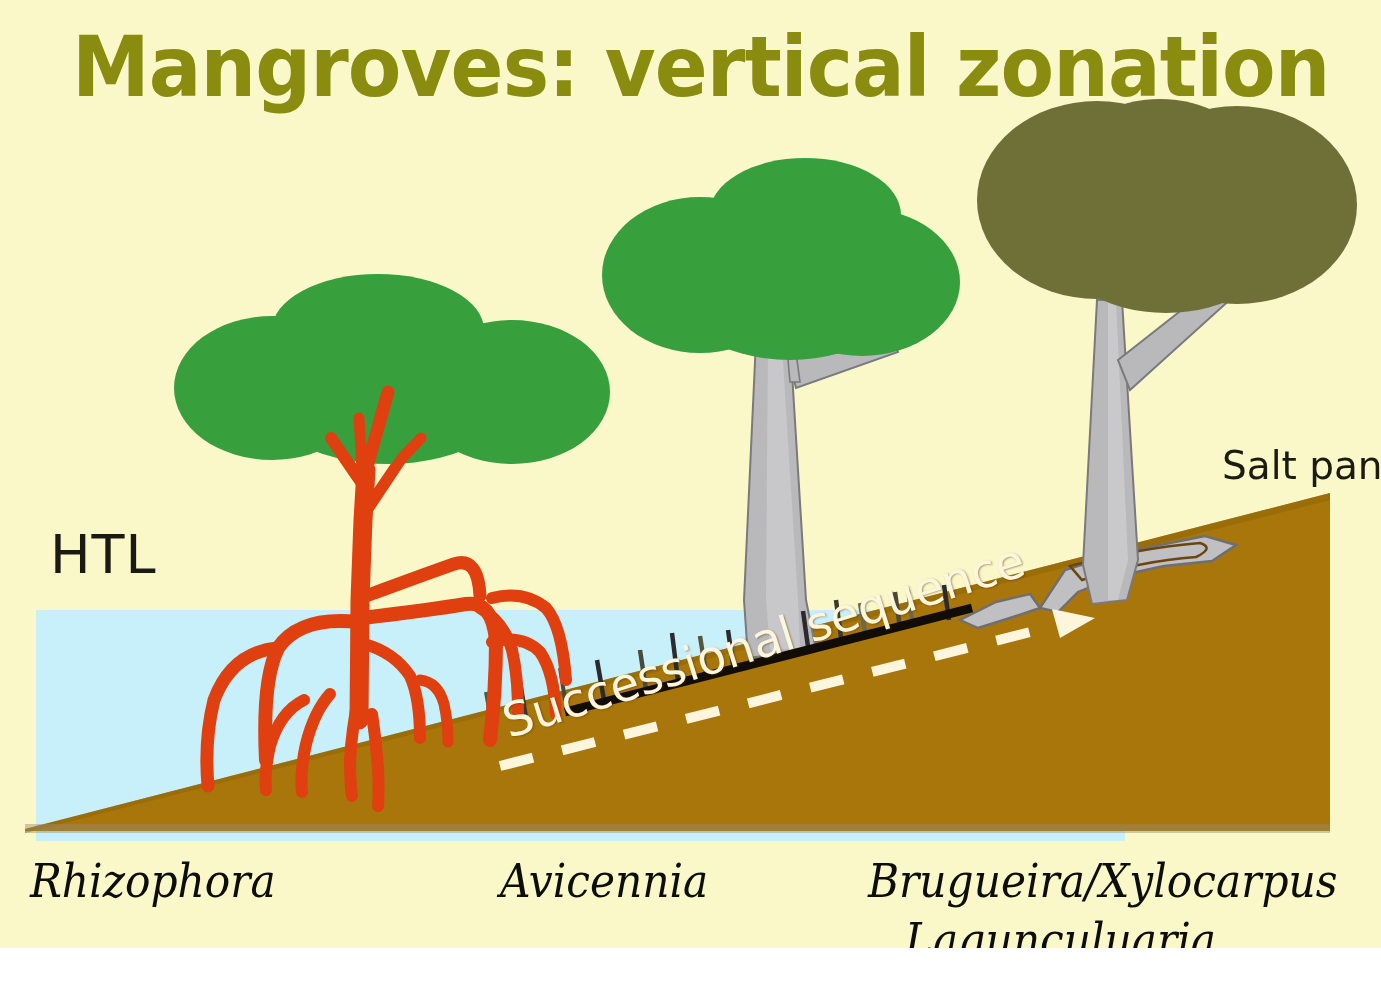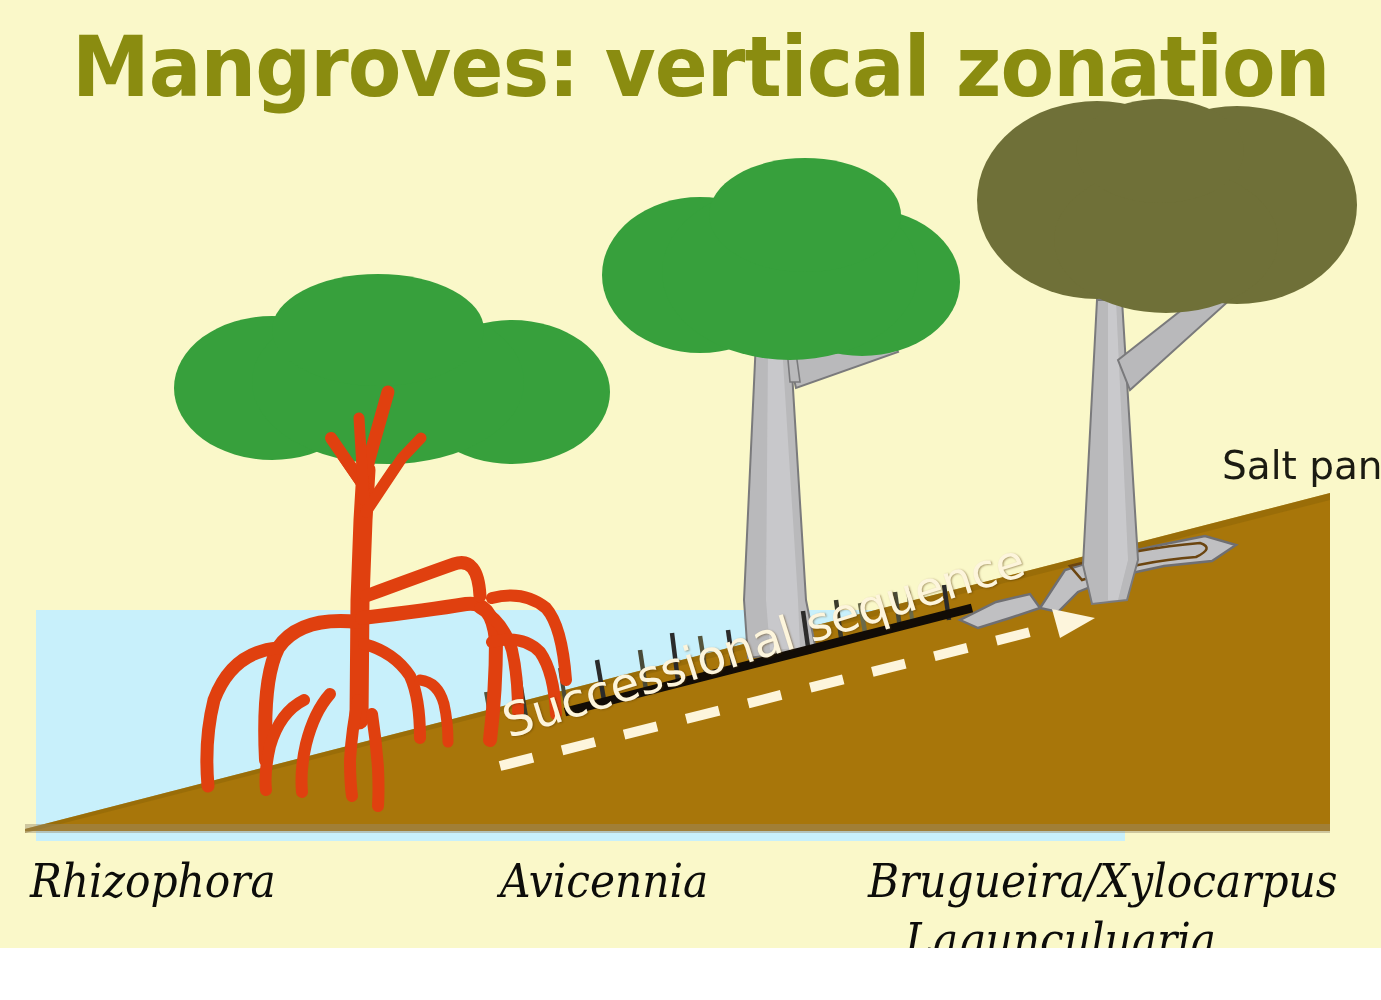--- a/index.html
+++ b/index.html
@@ -185,20 +185,21 @@
     </g>
 
     <g>
       <line x1="500" y1="766" x2="1062" y2="624" stroke="#fdf5dc" stroke-width="10" stroke-dasharray="34 30" stroke-linecap="butt"></line>
       <polygon points="1095,618 1052,609 1060,638" fill="#fdf5dc"></polygon>
     </g>
   </svg>
 
   <div class="txt" id="title">Mangroves: vertical zonation</div>
 
+  <div class="txt" id="htl-label">HTL</div>
 
   <div class="txt" id="saltpan-label">Salt pan?</div>
 
   <div class="txt" id="succ-label">Successional sequence</div>
 
   <div class="txt species" id="sp-rhizophora">Rhizophora</div>
   <div class="txt species" id="sp-avicennia">Avicennia</div>
   <div class="txt species" id="sp-brugueira">Brugueira/Xylocarpus</div>
   <div class="txt species" id="sp-laguncul">Lagunculuaria</div>
 

